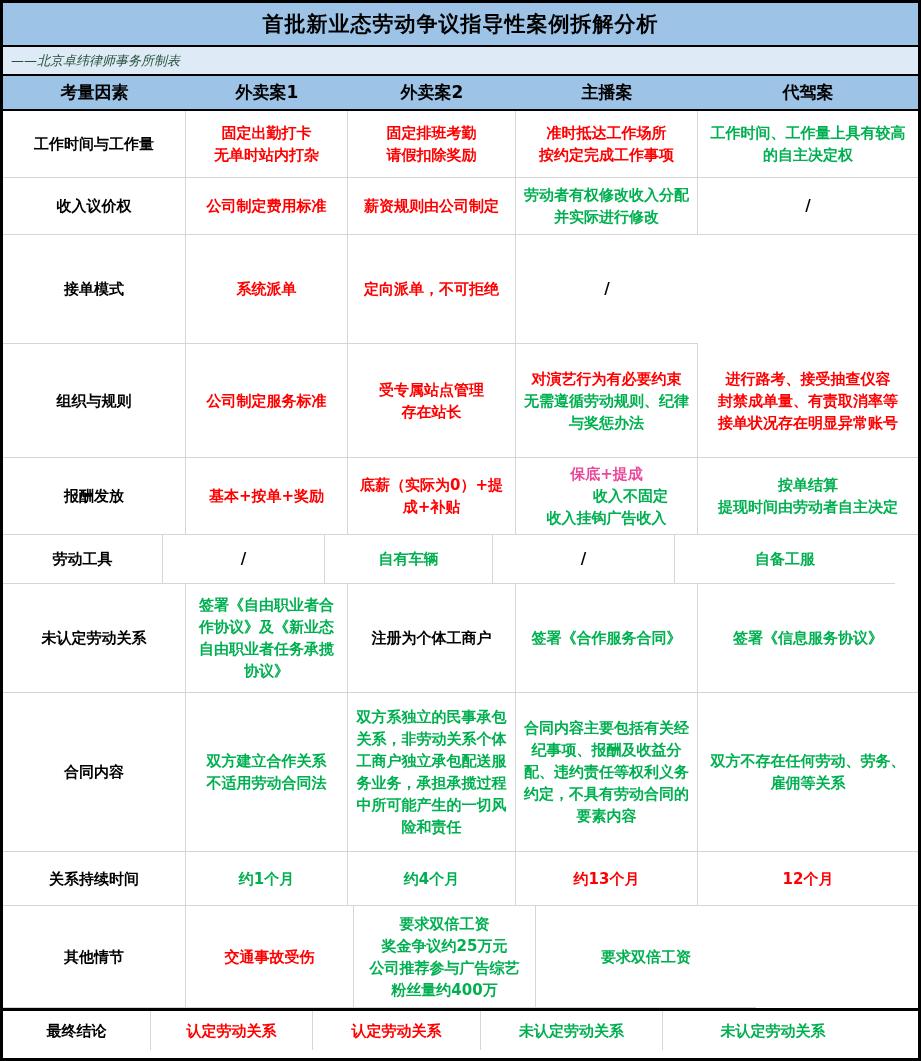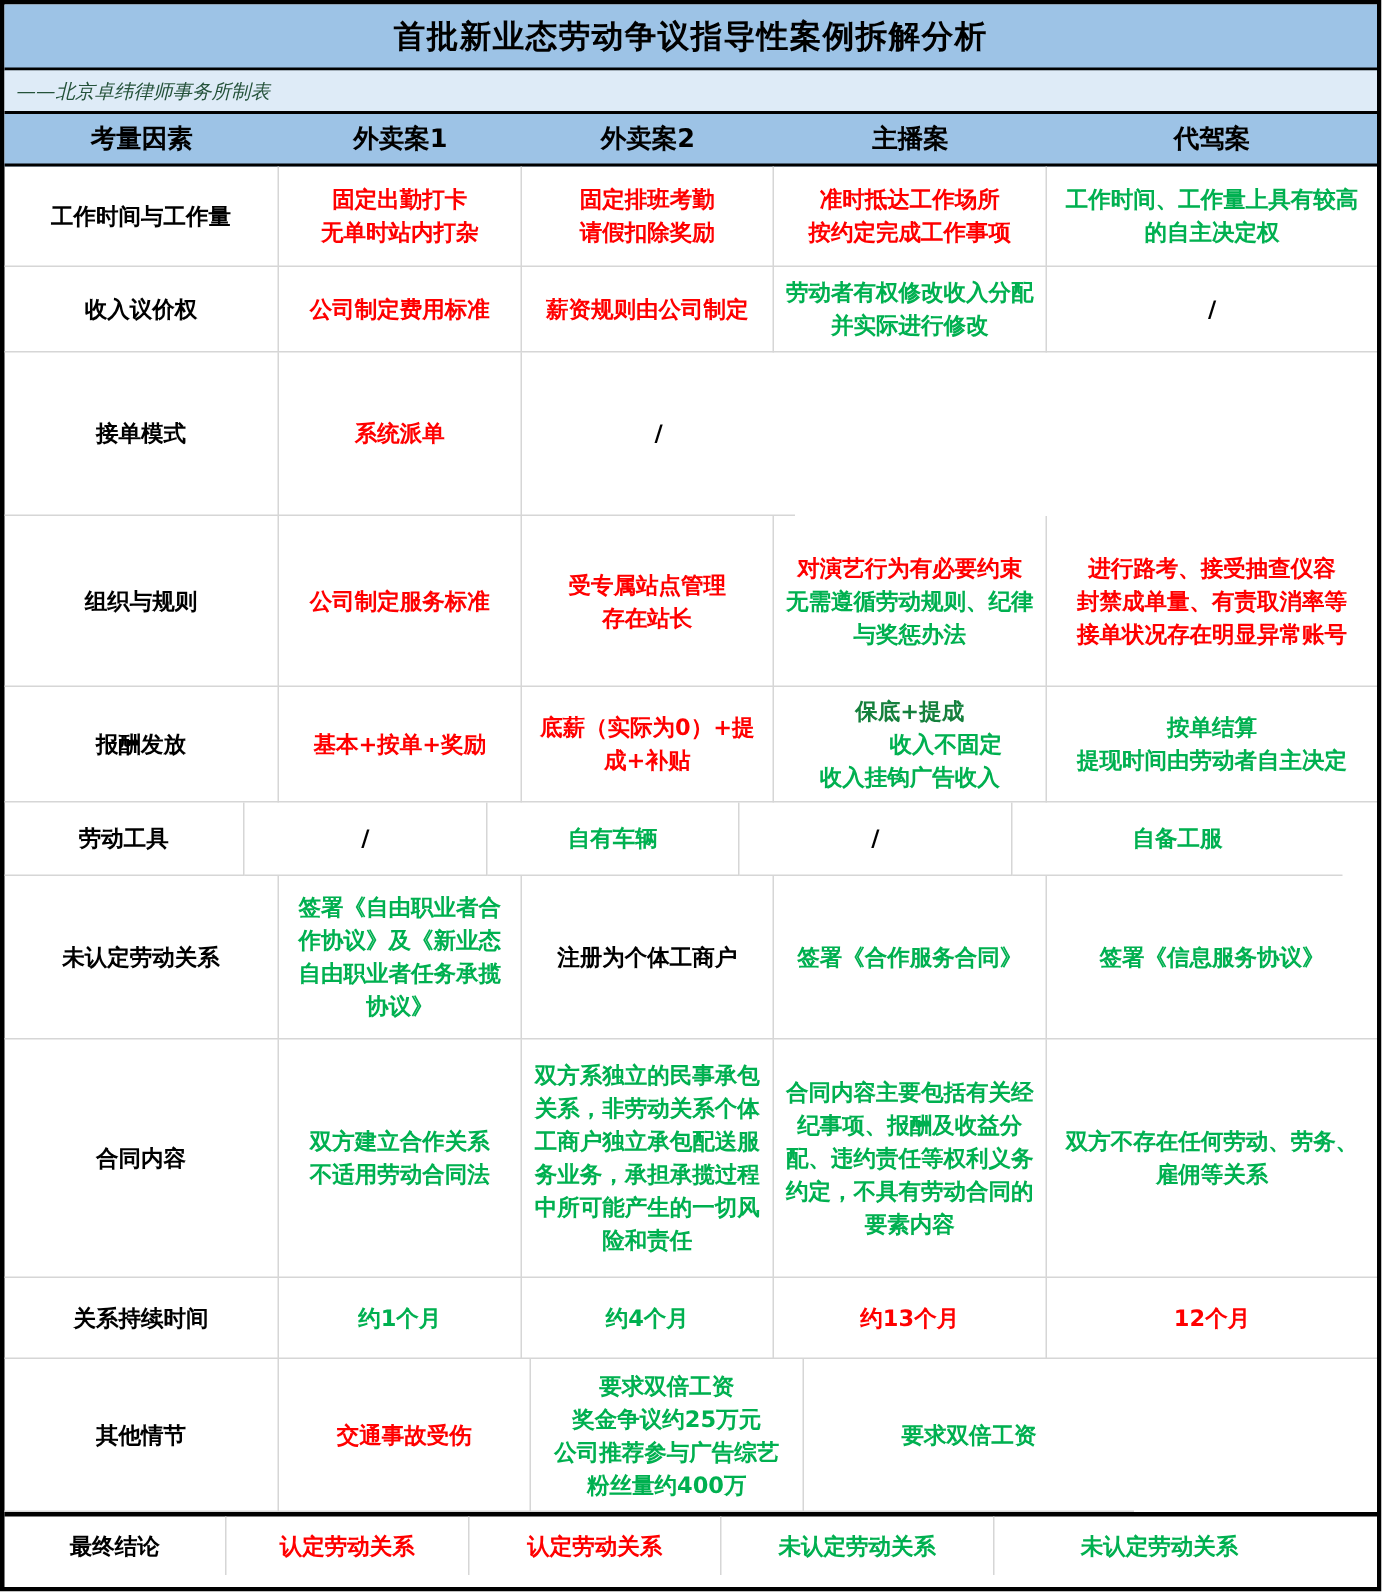--- a/index.html
+++ b/index.html
@@ -102,20 +102,23 @@
           <div class="inner"><span style="color: rgb(0, 0, 0);">/</span></div>
         </div>
       </div>
       <div class="t-row" style="min-height: 109px;">
         <div class="cell factor" style="width: 183px;">
           <div class="inner">接单模式</div>
         </div>
         <div class="cell" style="width: 162px;">
           <div class="inner"><span style="color: rgb(255, 0, 0);">系统派单</span></div>
         </div>
+        <div class="cell" style="width: 168px;">
+          <div class="inner"><span style="color: rgb(255, 0, 0);">定向派单，不可拒绝</span></div>
+        </div>
         <div class="cell" style="width: 182px;">
           <div class="inner"><span style="color: rgb(0, 0, 0);">/</span></div>
         </div>
       </div>
       <div class="t-row" style="min-height: 114px;">
         <div class="cell factor" style="width: 183px;">
           <div class="inner">组织与规则</div>
         </div>
         <div class="cell" style="width: 162px;">
           <div class="inner"><span style="color: rgb(255, 0, 0);">公司制定服务标准</span></div>
@@ -134,21 +137,21 @@
         <div class="cell factor" style="width: 183px;">
           <div class="inner">报酬发放</div>
         </div>
         <div class="cell" style="width: 162px;">
           <div class="inner"><span style="color: rgb(255, 0, 0);">基本+按单+奖励</span></div>
         </div>
         <div class="cell" style="width: 168px;">
           <div class="inner"><span style="color: rgb(255, 0, 0);">底薪（实际为0）+提成+补贴</span></div>
         </div>
         <div class="cell" style="width: 182px;">
-          <div class="inner"><span style="color: #15803d; margin-top: 32px;">保底+提成</span><br><span style="color: rgb(0, 176, 80); padding-left: 48px;">收入不固定</span><br><span style="color: rgb(0, 176, 80);">收入挂钩广告收入</span></div>
+          <div class="inner"><span style="color: #ec4899; margin-top: 32px;">保底+提成</span><br><span style="color: rgb(0, 176, 80); padding-left: 48px;">收入不固定</span><br><span style="color: rgb(0, 176, 80);">收入挂钩广告收入</span></div>
         </div>
         <div class="cell" style="width: 220px;">
           <div class="inner"><span style="color: rgb(0, 176, 80);">按单结算</span><br><span style="color: rgb(0, 176, 80);">提现时间由劳动者自主决定</span></div>
         </div>
       </div>
       <div class="t-row" style="min-height: 49px;">
         <div class="cell factor" style="width: 160px;">
           <div class="inner">劳动工具</div>
         </div>
         <div class="cell" style="width: 162px;">

